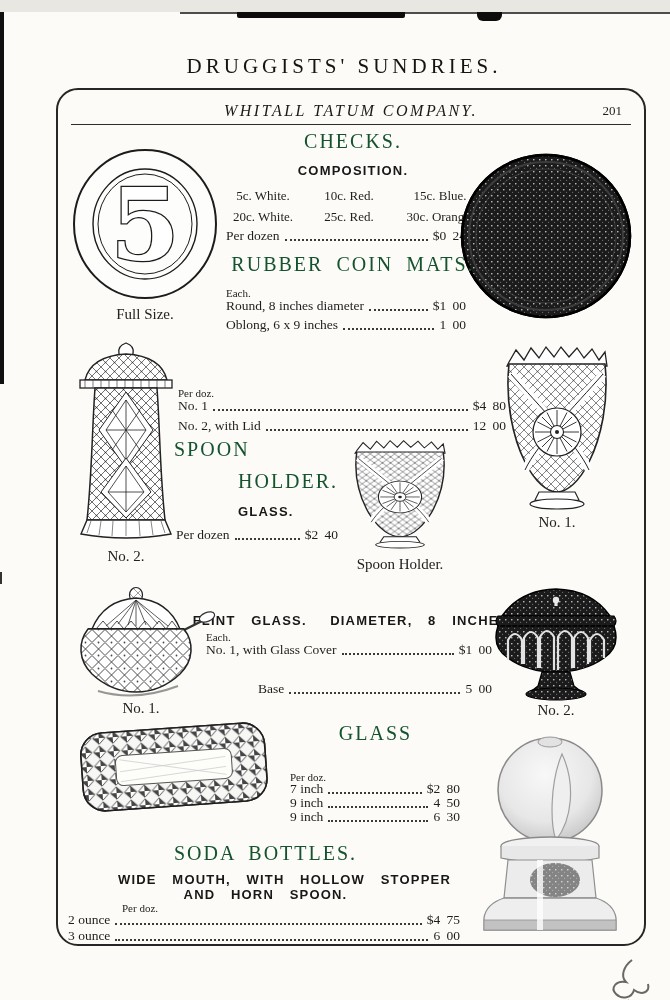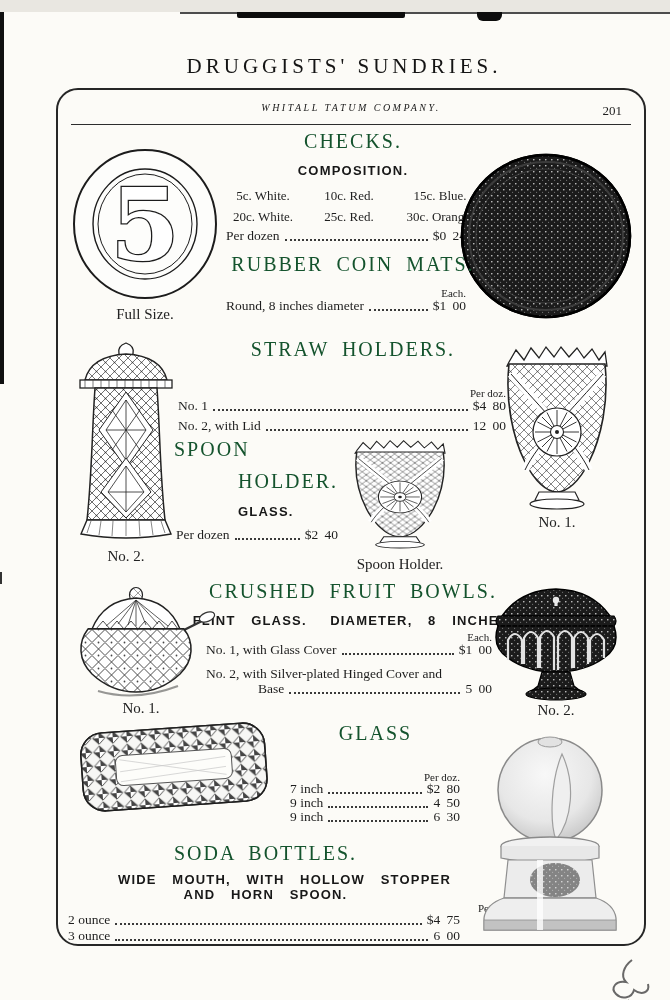--- a/index.html
+++ b/index.html
@@ -1,28 +1,28 @@
 <!DOCTYPE html>
 <html><head>
 <meta charset="utf-8">
 <style>
   * { margin:0; padding:0; box-sizing:border-box; }
   html,body { background:#e9e7e1; }
   .page { position:relative; width:670px; height:1000px; margin:12px auto;
           background:#fcfbf7; overflow:hidden; color:#1e1e1e; }
   .abs { position:absolute; }
   .center { text-align:center; }
-  .rightal { text-align:right; }
+  .rightal { text-align:left; }
   .h-main { font-family:"Liberation Serif","DejaVu Serif",serif; font-size:21px;
             letter-spacing:4px; color:#141414; }
   .h-sec  { font-family:Liberation Serif, serif; font-weight:400;
             font-size:20px; letter-spacing:2px; word-spacing:6px; color:#14532d; }
   .h-sub  { font-family:"Liberation Sans","DejaVu Sans",sans-serif; font-weight:700;
             font-size:13px; letter-spacing:1.2px; word-spacing:3px; color:#181818; white-space:pre; }
-  .company{ font-family:"Liberation Serif",serif; font-style:italic; font-size:10px;
+  .company{ font-family:"Liberation Serif",serif; font-style:italic; font-size:16px;
             letter-spacing:2.5px; color:#1a1a1a; }
   .pagenum{ font-family:"Liberation Serif",serif; font-size:13px; }
   .plain  { font-family:"Liberation Serif","DejaVu Serif",serif; font-size:13.5px; line-height:1.15; }
   .row    { display:flex; align-items:flex-end; font-family:"Liberation Serif",serif;
             font-size:13.5px; line-height:1.1; }
   .row .leader { flex:1; border-bottom:2px dotted #3a3a3a; margin:0 5px 3px 5px; }
   .row .price  { white-space:pre; word-spacing:3px; }
   .unit   { font-family:"Liberation Serif",serif; font-size:11px; color:#222; }
   .cap    { font-family:"Liberation Serif",serif; font-size:15px; color:#222; }
   .cell   { font-family:"Liberation Serif",serif; font-size:13px; text-align:center; }
@@ -131,22 +131,26 @@
       </svg>
     </div>
 
     <div class="abs h-sec center" style="left:140px;top:163px;width:310px">RUBBER COIN MATS.</div>
     <div class="abs unit rightal" style="left:168px;top:197px;width:240px">Each.</div>
     <div class="row abs" style="left:168px;top:209px;width:240px">
       <span>Round, 8 inches diameter</span>
       <span class="leader"></span>
       <span class="price">$1 00</span>
     </div>
-
-    <div class="abs h-sec center" style="left:140px;top:248px;width:310px">STRAW HOLDERS.</div>
+    <div class="row abs" style="left:168px;top:228px;width:240px">
+      <span>Oblong, 6 x 9 inches</span>
+      <span class="leader"></span>
+      <span class="price">1 00</span>
+    </div>
+
     <div class="abs unit rightal" style="left:120px;top:297px;width:328px">Per doz.</div>
     <div class="row abs" style="left:120px;top:309px;width:328px">
       <span>No. 1</span>
       <span class="leader"></span>
       <span class="price">$4 80</span>
     </div>
     <div class="row abs" style="left:120px;top:329px;width:328px">
       <span>No. 2, with Lid</span>
       <span class="leader"></span>
       <span class="price">12 00</span>
@@ -188,29 +192,27 @@
       <span class="leader"></span>
       <span class="price">$2 40</span>
     </div>
     <div class="abs" style="left:288px;top:346px">
       <svg viewBox="0 0 120 172" width="108" height="114" preserveAspectRatio="none">
         <use href="#sym-vase"></use>
       </svg>
     </div>
     <div class="abs cap center" style="left:276px;top:466px;width:132px">Spoon Holder.</div>
 
-    <div class="abs h-sec center" style="left:120px;top:490px;width:350px">CRUSHED FRUIT BOWLS.</div>
     <div class="abs h-sub center" style="left:120px;top:523px;width:350px">FLINT  GLASS.   DIAMETER,  8  INCHES.</div>
     <div class="abs unit rightal" style="left:148px;top:541px;width:286px">Each.</div>
     <div class="row abs" style="left:148px;top:553px;width:286px">
       <span>No. 1, with Glass Cover</span>
       <span class="leader"></span>
       <span class="price">$1 00</span>
     </div>
-    <div class="abs plain" style="left:148px;top:576px;width:300px">No. 2,  with  Silver-plated  Hinged  Cover  and</div>
     <div class="row abs" style="left:148px;top:592px;width:286px">
       <span style="margin-left:52px">Base</span>
       <span class="leader"></span>
       <span class="price">5 00</span>
     </div>
 
     <div class="abs" style="left:8px;top:494px">
       <svg viewBox="0 0 150 114" width="150" height="114">
         <path d="M110 50L138 36" stroke="#333" stroke-width="2.5"></path>
         <ellipse cx="141" cy="33" rx="8" ry="4.5" transform="rotate(-22 141 33)" fill="#fff" stroke="#333" stroke-width="1.2"></ellipse>

